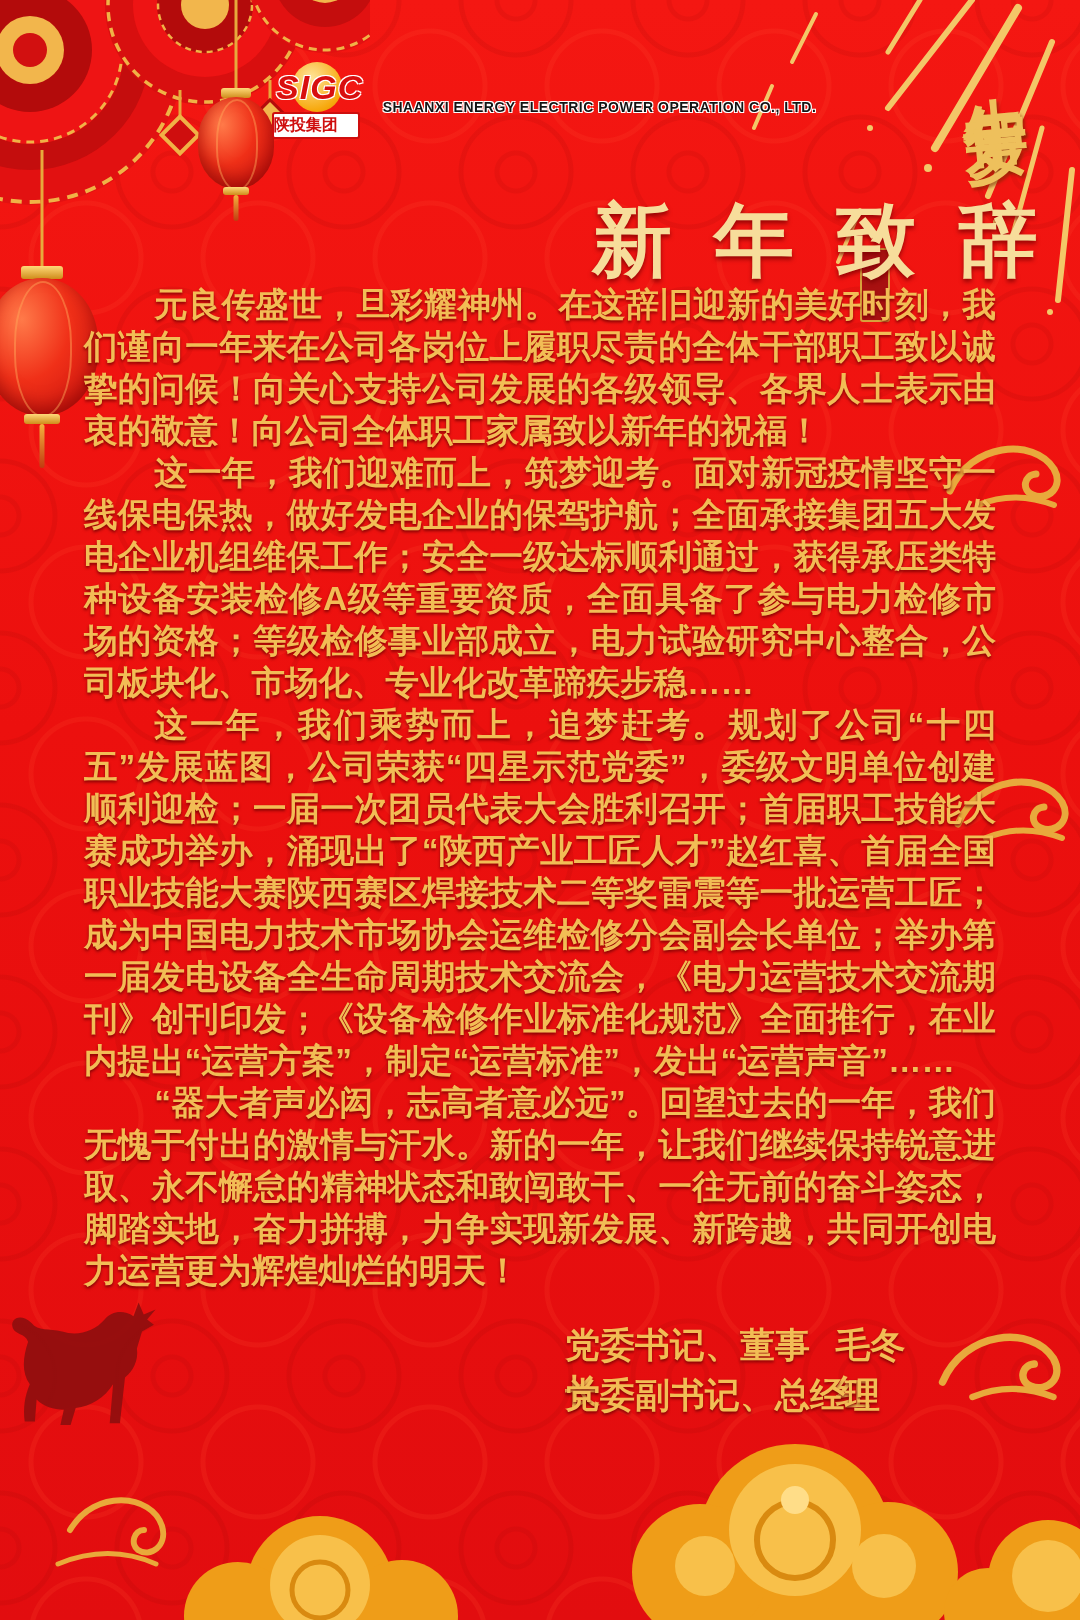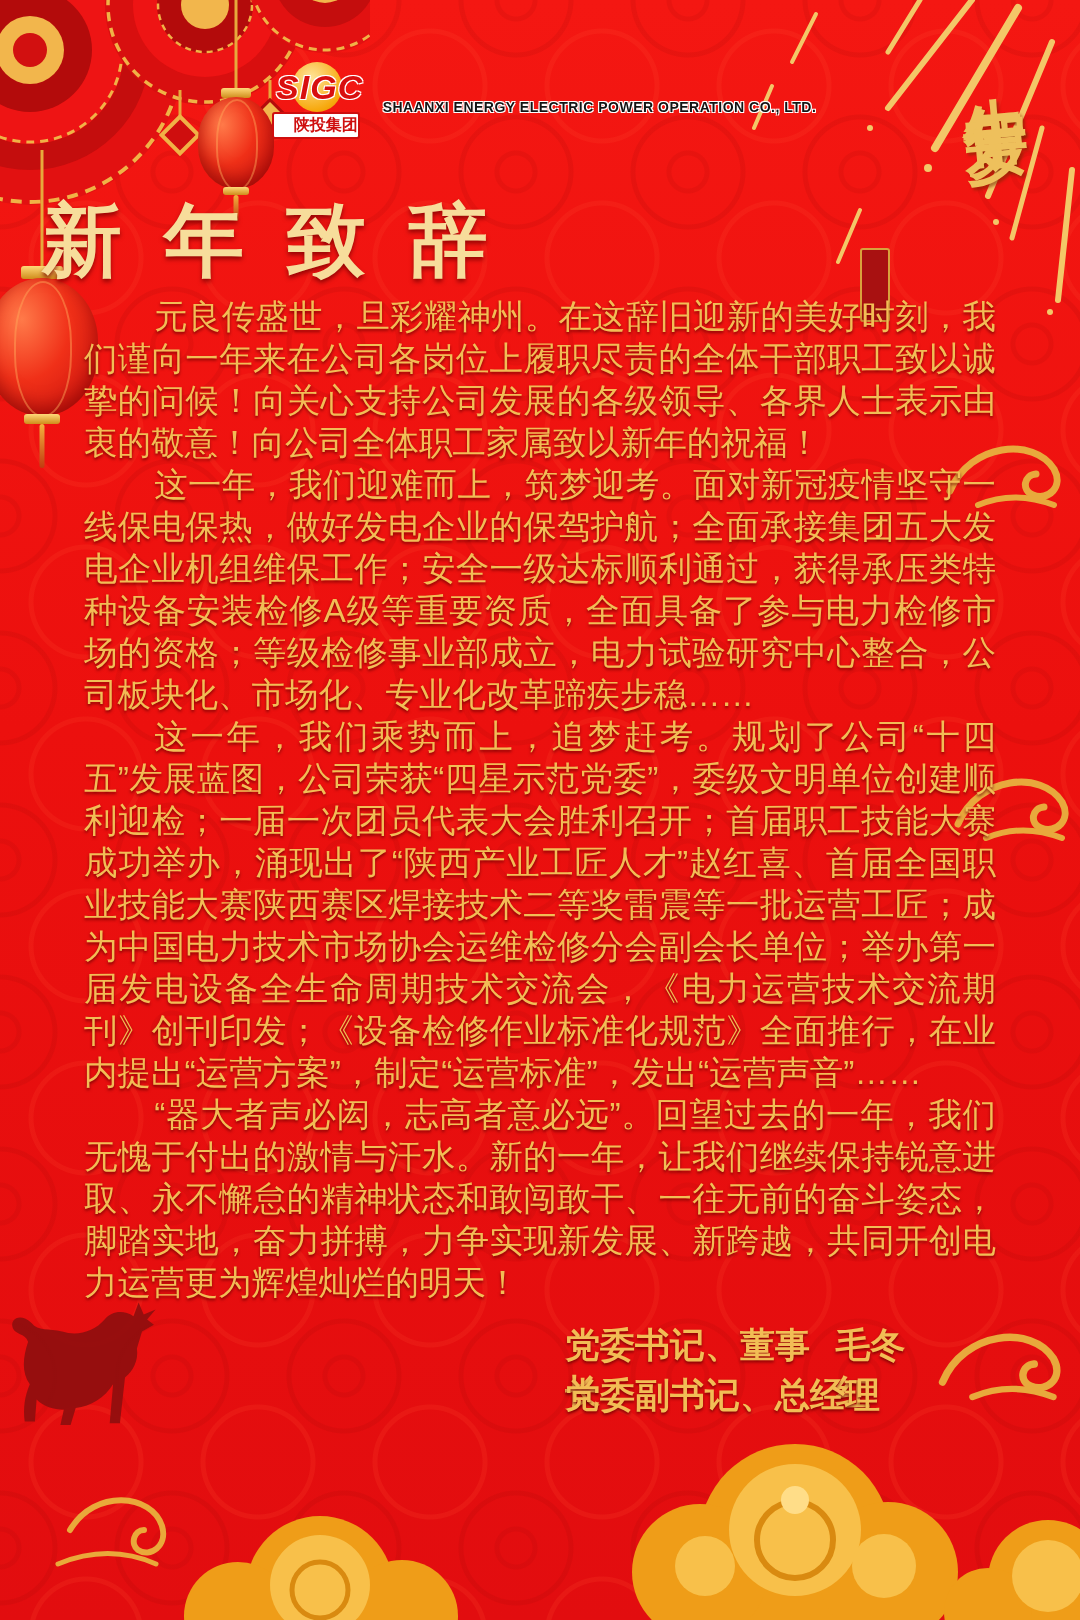--- a/index.html
+++ b/index.html
@@ -22,38 +22,38 @@
   .textlayer{z-index:3;}
 
   
   .header{position:absolute;top:60px;left:0;right:0;display:flex;justify-content:center;align-items:center;gap:7px;z-index:4;}
   .logo{position:relative;width:112px;height:80px;flex:0 0 auto;}
   .logo-circle{position:absolute;left:28px;top:2px;width:50px;height:50px;border-radius:50%;
     background:radial-gradient(circle at 38% 32%,#ffe49a,#f7a90e 70%,#e08a00);}
   .logo-abbr{position:absolute;left:0;top:8px;width:112px;text-align:center;
     font-weight:900;font-style:italic;font-size:34px;letter-spacing:1px;color:#d80f0f;
     text-shadow:-1px -1px 0 #fff,1px -1px 0 #fff,-1px 1px 0 #fff,1px 1px 0 #fff;}
-  .logo-group{position:absolute;left:8px;top:52px;width:88px;box-sizing:border-box;text-align:right;
+  .logo-group{position:absolute;left:8px;top:52px;width:88px;box-sizing:border-box;text-align:left;
     background:#fff;border:2px solid #cf0e0e;border-radius:3px;color:#cf0e0e;
     font-size:16px;font-weight:700;padding:1px 0;}
   .htitles{display:flex;flex-direction:column;align-items:center;}
   .company-cn{font-size:41px;font-weight:900;color:#141414;letter-spacing:2px;
     text-shadow:-1px -1px 0 #fff,1px -1px 0 #fff,-1px 1px 0 #fff,1px 1px 0 #fff,2px 2px 2px rgba(120,0,0,.5);}
   .company-en{margin-top:14px;font-size:14px;font-weight:700;color:#141414;letter-spacing:.5px;
     text-shadow:-1px -1px 0 #fff,1px -1px 0 #fff,-1px 1px 0 #fff,1px 1px 0 #fff;}
 
   
-  .title{position:absolute;top:188px;left:0;width:100%;text-align:left;z-index:4;
+  .title{position:absolute;top:188px;left:0;width:100%;text-align:right;z-index:4;
     font-family:"Liberation Serif",serif;font-weight:900;font-size:80px;color:#f7dd9b;
     letter-spacing:42px;padding-left:42px;box-sizing:border-box;
     text-shadow:0 3px 4px rgba(120,0,0,.75);}
 
   
-  .bodytext{position:absolute;left:84px;top:296px;width:912px;z-index:4;
-    font-size:33.5px;font-weight:400;color:#f2bd55;line-height:42px;text-align:justify;
+  .bodytext{position:absolute;left:84px;top:284px;width:912px;z-index:4;
+    font-size:33.5px;font-weight:700;color:#f2bd55;line-height:42px;text-align:justify;
     text-shadow:0 2px 3px rgba(110,0,0,.8);}
   .bodytext p{margin:0;text-indent:2.1em;}
 
   
   .signatures{position:absolute;left:565px;top:1322px;width:372px;z-index:4;
     font-size:35px;font-weight:700;color:#f2bd55;text-shadow:0 2px 3px rgba(110,0,0,.8);}
   .sig-row{display:flex;justify-content:space-between;align-items:flex-start;height:50px;}
 
   
   .lantern{position:absolute;z-index:2;}

